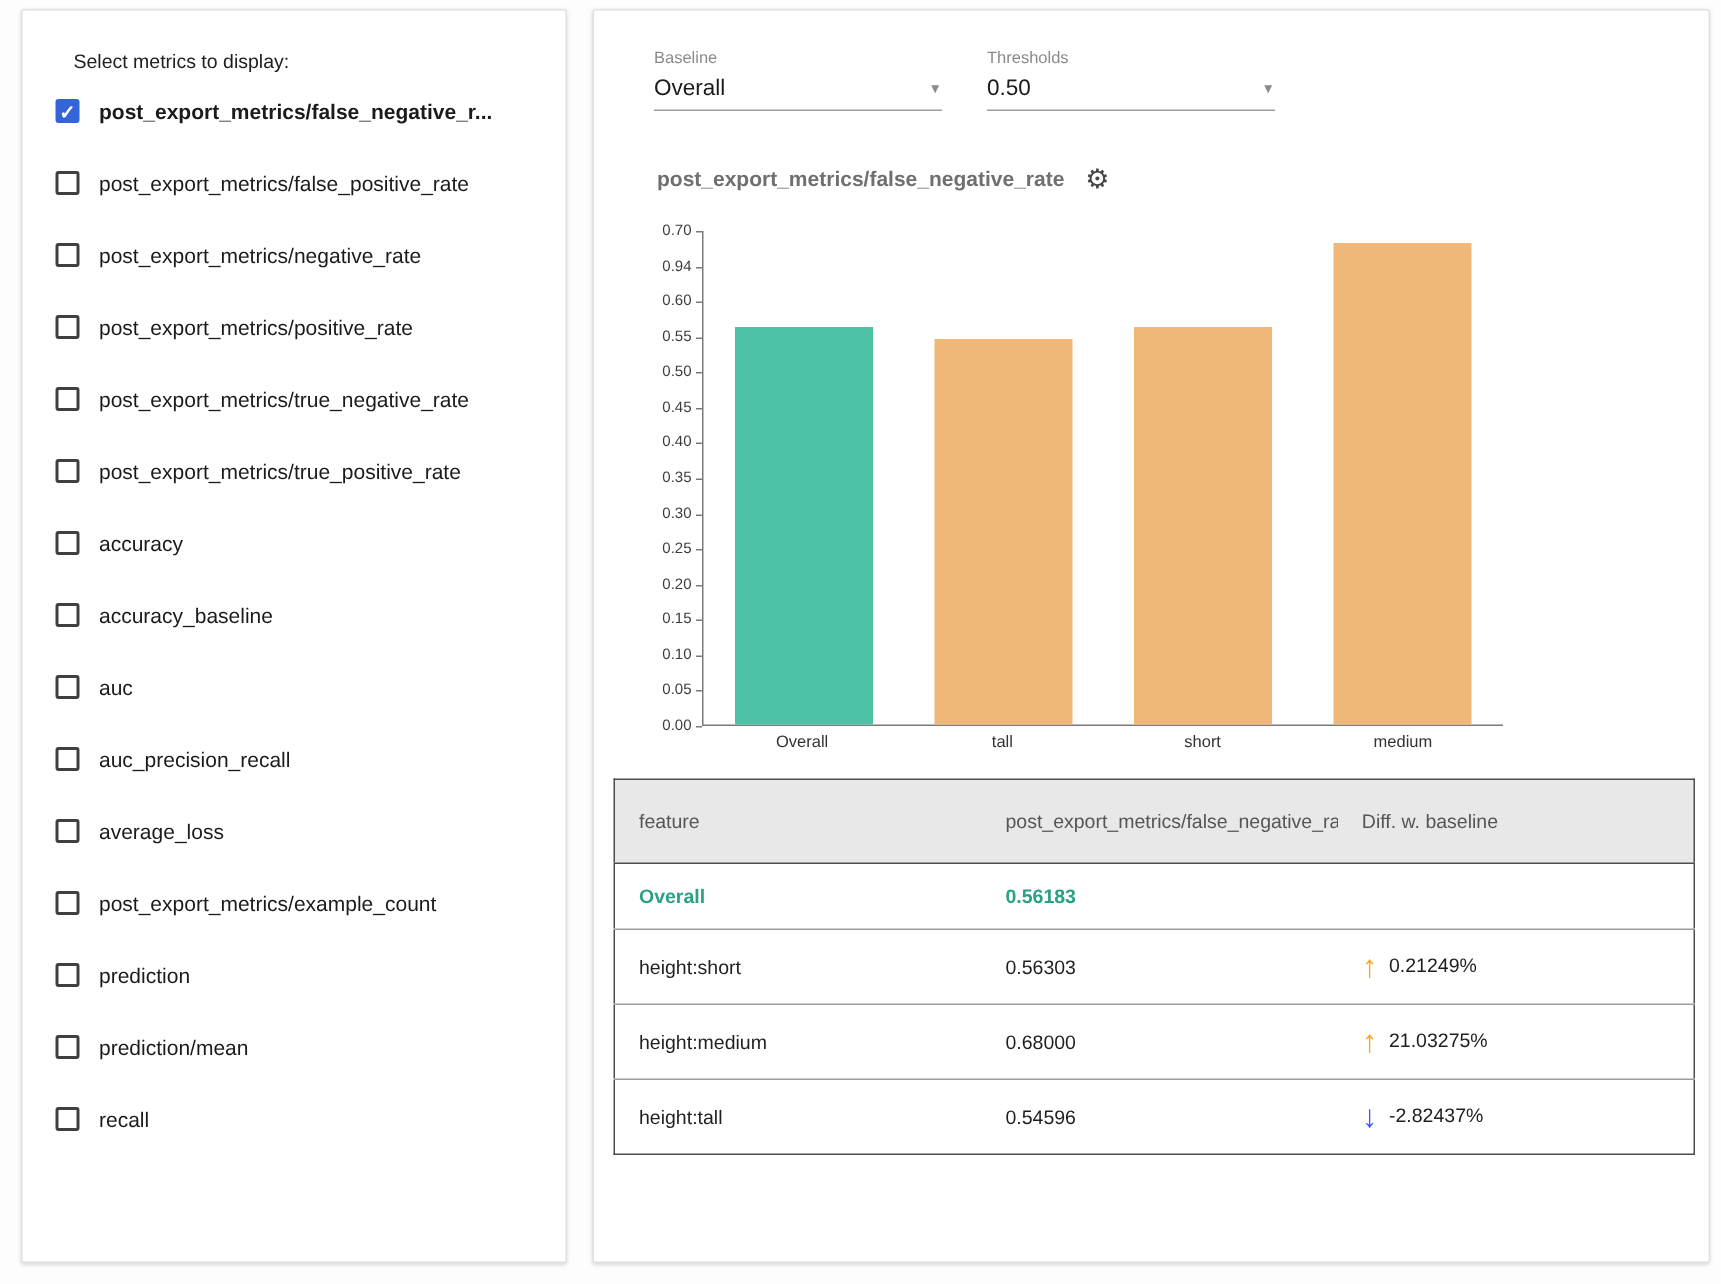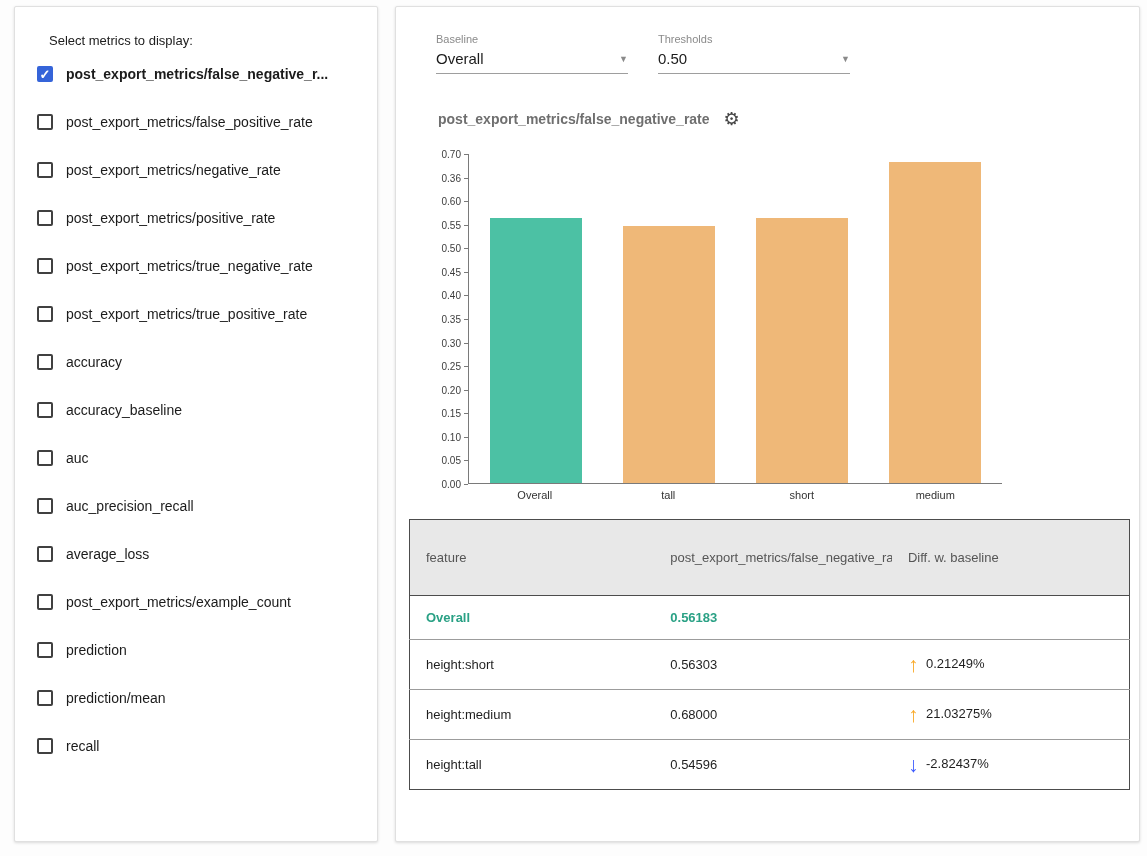--- a/index.html
+++ b/index.html
@@ -159,21 +159,21 @@
     border: 1px solid #4c4c4c;
     background: #ffffff;
     table-layout: fixed;
   }
   .metrics-table th {
     background: #e8e8e8;
     text-align: left;
     font-weight: normal;
     font-size: 13px;
     color: #555555;
-    padding: 30px 16px;
+    padding: 20px 16px;
     border-bottom: 1px solid #4c4c4c;
     white-space: nowrap;
     overflow: hidden;
   }
   .metrics-table td {
     font-size: 13px;
     color: #1f1f1f;
     padding: 14px 16px;
     white-space: nowrap;
   }
@@ -307,21 +307,21 @@
           <span class="y-tick-label" style="top: 141.429px;">0.40</span>
           <span class="y-tick-mark" style="top: 141.429px;"></span>
           <span class="y-tick-label" style="top: 117.857px;">0.45</span>
           <span class="y-tick-mark" style="top: 117.857px;"></span>
           <span class="y-tick-label" style="top: 94.2857px;">0.50</span>
           <span class="y-tick-mark" style="top: 94.2857px;"></span>
           <span class="y-tick-label" style="top: 70.7143px;">0.55</span>
           <span class="y-tick-mark" style="top: 70.7143px;"></span>
           <span class="y-tick-label" style="top: 47.1429px;">0.60</span>
           <span class="y-tick-mark" style="top: 47.1429px;"></span>
-          <span class="y-tick-label" style="top: 23.5714px;">0.36</span>
+          <span class="y-tick-label" style="top: 23.5714px;">0.94</span>
           <span class="y-tick-mark" style="top: 23.5714px;"></span>
           <span class="y-tick-label" style="top: -5.68434e-14px;">0.70</span>
           <span class="y-tick-mark" style="top: -5.68434e-14px;"></span>
         </div>
       <div class="plot-col">
         <div class="plot" id="plot">
             <div class="bar" style="height: 264.9px; background: rgb(76, 193, 164);"></div>
             <div class="bar" style="height: 257.4px; background: rgb(239, 184, 120);"></div>
             <div class="bar" style="height: 265.4px; background: rgb(239, 184, 120);"></div>
             <div class="bar" style="height: 320.6px; background: rgb(239, 184, 120);"></div>

